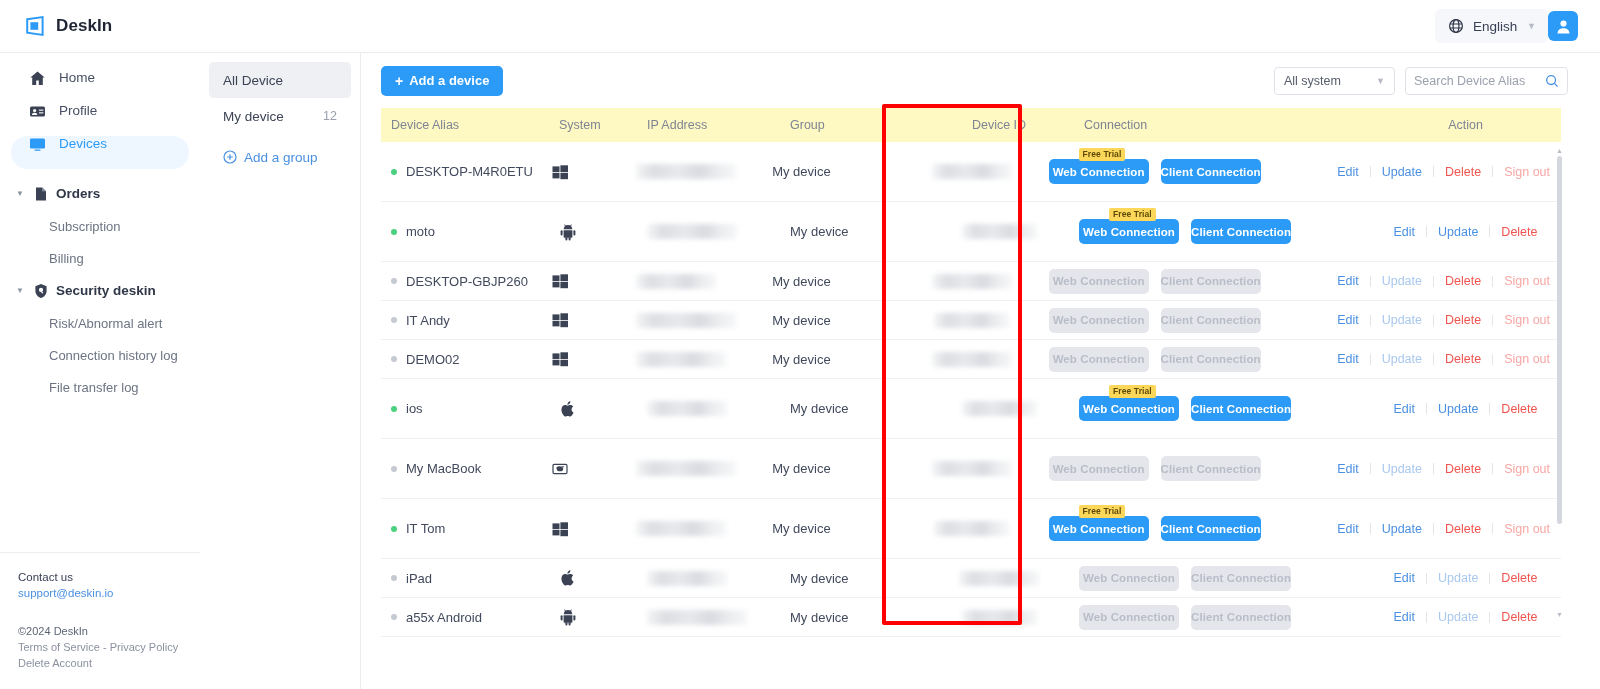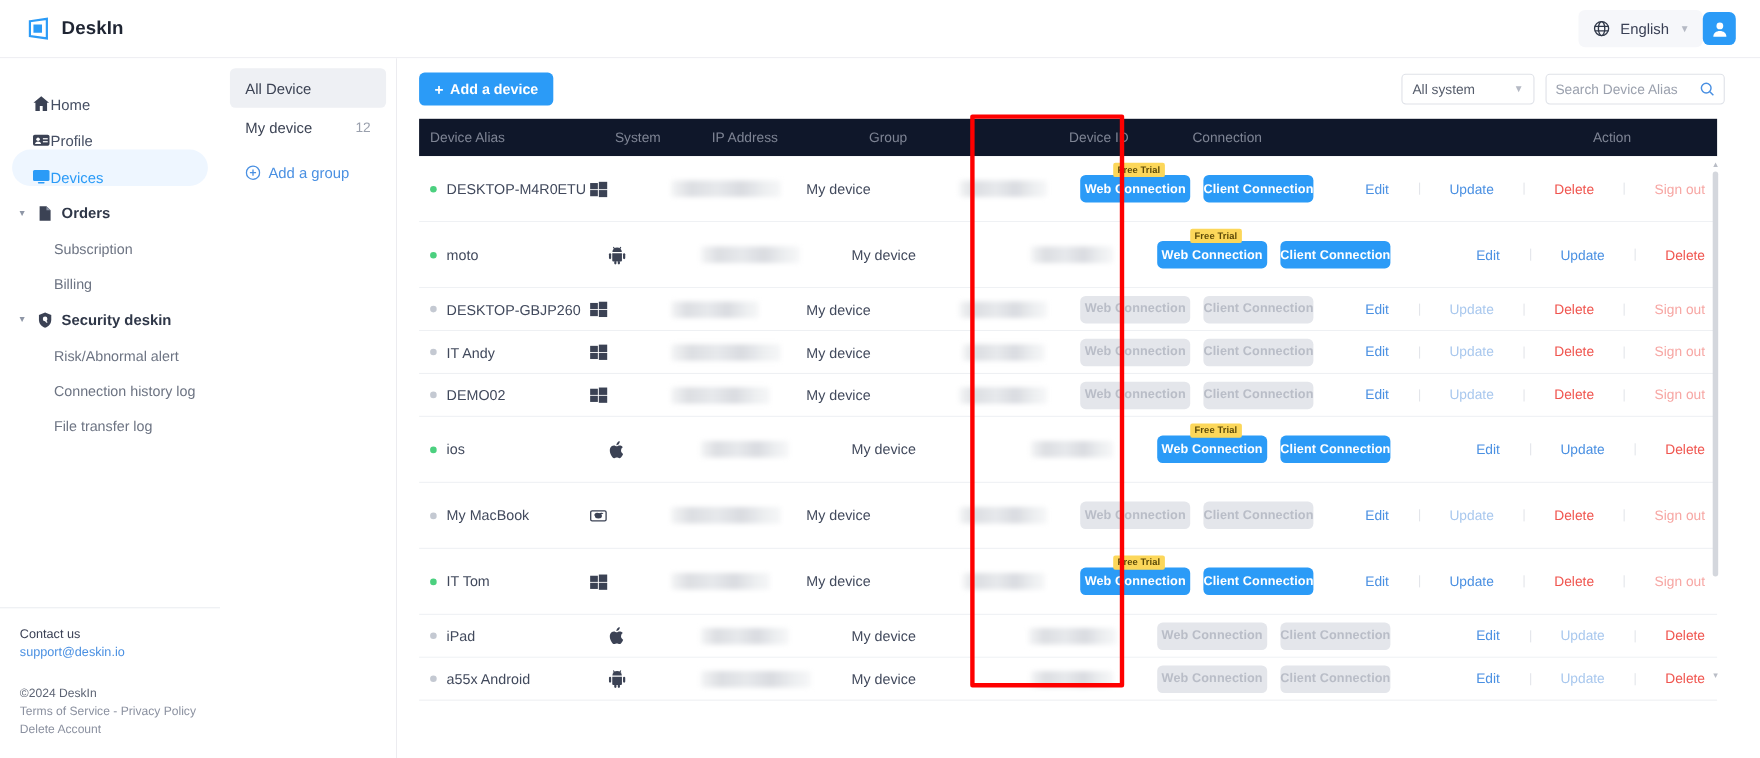--- a/index.html
+++ b/index.html
@@ -34,22 +34,22 @@
     display: flex; align-items: center; justify-content: center;
   }
   .avatar-btn svg { width: 17px; height: 17px; display: block; }
 
   
   .leftnav {
     position: absolute; top: 53px; left: 0; width: 200px; height: 636px;
     background: #ffffff;
   }
   .nav-item {
-    display: flex; align-items: flex-end; height: 33px; margin: 0 11px;
-    border-radius: 17px; padding-left: 18px; gap: 0;
+    display: flex; align-items: flex-start; height: 33px; margin: 0 11px;
+    border-radius: 17px; padding-left: 18px; gap: 13px;
     color: #464f63; font-size: 13.5px;
   }
   .nav-item.top-gap { margin-top: 17px; }
   .nav-item.active { background: #eef6ff; color: #2b9bf7; }
   .nav-item .nico { width: 17px; height: 17px; display: flex; align-items: center; justify-content: center; }
   .nav-item .nico svg { width: 17px; height: 17px; display: block; }
   .nav-group {
     display: flex; align-items: center; height: 33px; margin: 0 11px;
     padding-left: 4px; gap: 7px; color: #2f3748; font-size: 13.5px; font-weight: 600;
   }
@@ -123,21 +123,21 @@
     border: 0; outline: 0; width: 100%; font-size: 12.5px; color: #333;
     font-family: "Liberation Sans", sans-serif; background: transparent;
   }
   .search-box input::placeholder { color: #9ba1ae; }
   .search-box svg { width: 14px; height: 14px; display: block; flex: none; color: #4a90e2; }
 
   
   .table-wrap { position: relative; margin-left: 20px; width: 1180px; }
   .thead {
     display: flex; align-items: center; height: 34px;
-    background: #0f172a; color: #7e8494; font-size: 12.5px;
+    background: #fef9c3; color: #7e8494; font-size: 12.5px;
   }
   .row {
     display: flex; align-items: center;
     border-bottom: 1px solid #eef0f3; background: #fff;
   }
   .row.tall { height: 60px; }
   .row.short { height: 39px; }
 
   .c-alias  { width: 178px; padding-left: 10px; display: flex; align-items: center; gap: 9px; }
   .c-system { width: 88px; display: flex; align-items: center; }
@@ -182,21 +182,21 @@
   }
   .conn-btn.enabled { background: #2b9bf7; color: #ffffff; }
   .conn-btn.disabled { background: #e4e6eb; color: #b9bdc7; }
   .trial-badge {
     position: absolute; top: -11px; left: 30px;
     background: #fcd75a; color: #5d4a08; font-size: 8.5px; font-weight: 700;
     border-radius: 2px; padding: 1px 4px; white-space: nowrap; line-height: 11px;
   }
 
   
-  .actions { display: flex; align-items: center; gap: 16px; }
+  .actions { display: flex; align-items: center; gap: 0; }
   .act { font-size: 12.5px; padding: 0 11px; white-space: nowrap; }
   .act.edit { color: #4a90e2; }
   .act.update { color: #4a90e2; }
   .act.update.dim { color: #a9c8ee; }
   .act.delete { color: #f0554f; }
   .act.signout { color: #f7a7a4; }
   .sep { width: 1px; height: 11px; background: #e3e5ea; }
 
   
   .vscroll {

